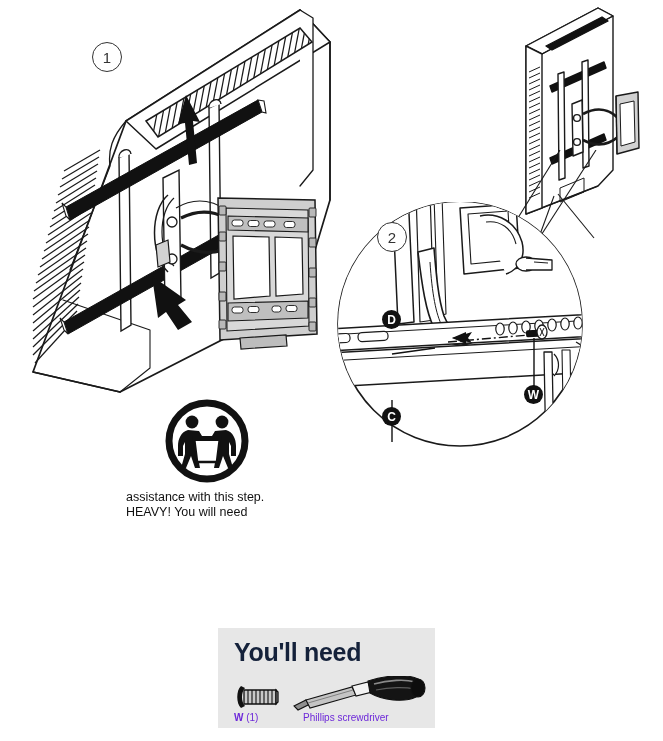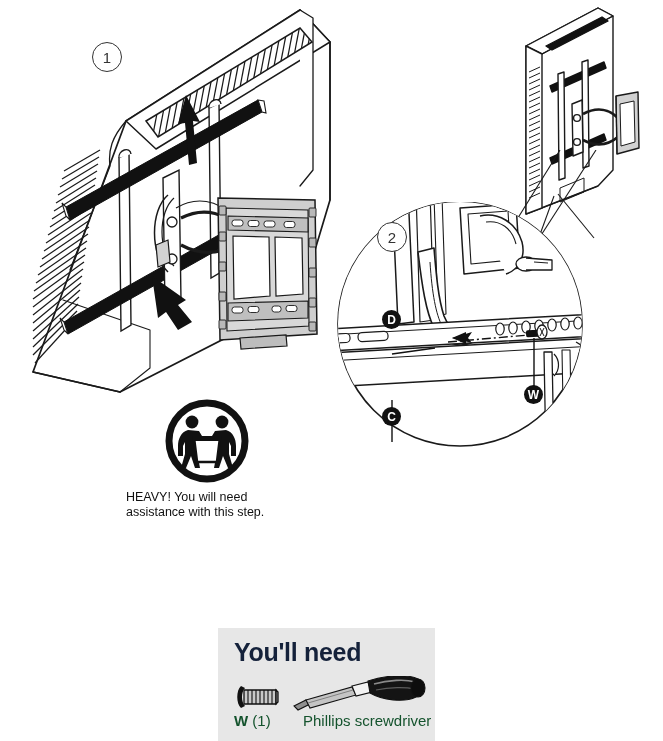--- a/index.html
+++ b/index.html
@@ -32,33 +32,33 @@
   
   #heavy-warning{position:absolute;left:122px;top:398px;width:170px;}
   #heavy-warning .ring-wrap{display:flex;justify-content:center;}
   #heavy-warning .caption{
     margin-top:6px;font-size:12.5px;line-height:15px;color:#111;
     text-align:left;padding-left:4px;
   }
 
   
   #youll-need{
-    position:absolute;left:218px;top:628px;width:217px;height:113px;
+    position:absolute;left:218px;top:628px;width:217px;height:100px;
     background:#e7e7e7;
   }
   #youll-need .yn-title{
     position:absolute;left:16px;top:10px;
     font-size:25px;font-weight:bold;color:#14213a;
     letter-spacing:-0.3px;
   }
   #youll-need .yn-parts{
     position:absolute;left:0;top:50px;width:100%;height:60px;
   }
   .part-label{
-    position:absolute;font-size:15px;color:#14532d;white-space:nowrap;
+    position:absolute;font-size:10px;color:#6d28d9;white-space:nowrap;
   }
   .part-label b{font-weight:bold;}
 </style>
 </head>
 <body>
 
 <div class="page">
 
   <svg class="abs" style="left:0;top:0;" width="400" height="400" viewBox="0 0 400 400">
     <g fill="none" stroke="#1a1a1a" stroke-width="1.5" stroke-linejoin="round" stroke-linecap="round">
@@ -396,22 +396,22 @@
           <path d="M62,32 C69,34 72,41 72,48 L72,58 L67,58 L67,48
                    L65,44 L65,56 L69,70 L64,70 L59,58 L55,70 L50,70 L53,54
                    L53,40 L48,46 L45,43 L51,33 Z"></path>
 
           <path d="M30,40 L56,40 L53,64 L33,64 Z" fill="#ffffff" stroke="#111111" stroke-width="2.6"></path>
           <path d="M29,38 L57,38 L57,43 L29,43 Z"></path>
         </g>
       </svg>
     </div>
     <div class="caption">
+      <div>assistance with this step.</div>
       <div>HEAVY! You will need</div>
-      <div>assistance with this step.</div>
     </div>
   </div>
 
   <div id="youll-need">
     <div class="yn-title">You'll need</div>
 
     <div class="yn-parts">
 
       <svg style="position:absolute;left:14px;top:4px;" width="56" height="30" viewBox="0 0 56 30">
         <g stroke="#111111" stroke-width="1.3" fill="#ffffff">

